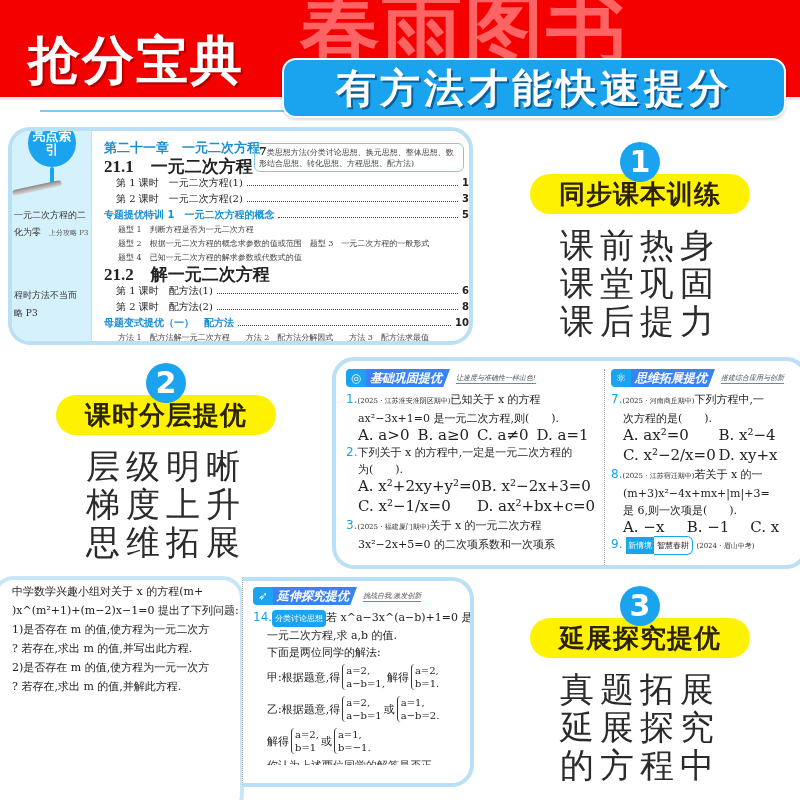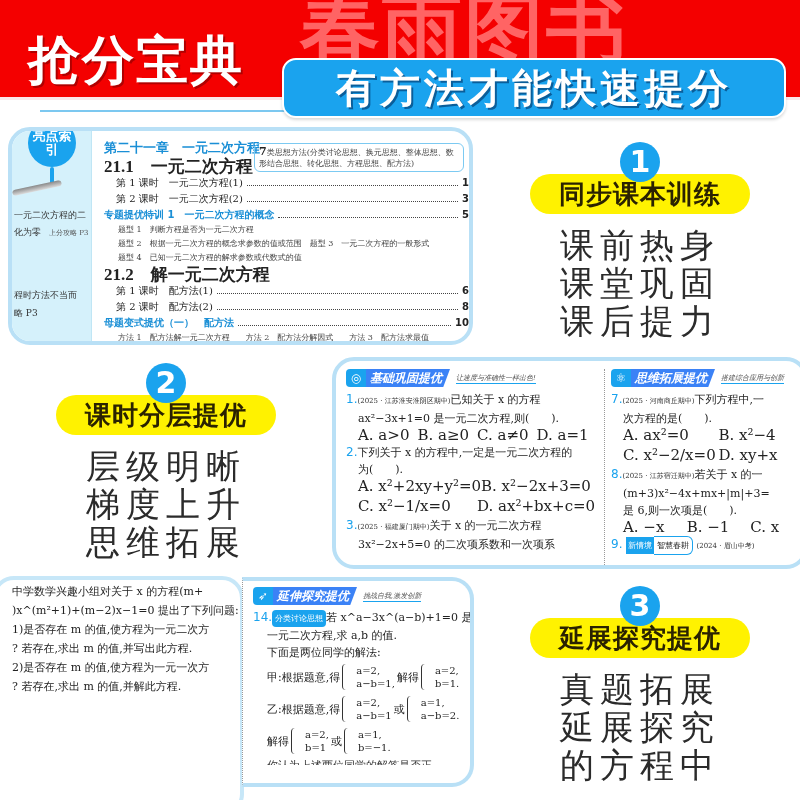--- a/index.html
+++ b/index.html
@@ -65,21 +65,21 @@
   .opts.tall { line-height: 22px; }
   .new-tag { display: inline-block; background: #1aa3ee; color: #fff; font-size: 8px; padding: 0 2px; font-family: "DejaVu Sans", sans-serif; }
   .new-tag2 { display: inline-block; border: 1px solid #1aa3ee; border-left: none; border-radius: 0 6px 6px 0; font-size: 8px; padding: 0 3px; }
 
   
   .lower-left-panel { left: -8px; top: 576px; width: 252px; height: 240px; border-color: #c7e7f8; }
   .ll-text { position: absolute; left: 16px; top: 2px; width: 236px; font-size: 11px; line-height: 19px; font-family: "DejaVu Serif", serif; white-space: nowrap; }
   .lower-mid-panel { left: 242px; top: 577px; width: 232px; height: 210px; border-color: #b9e0f6; border-left: 1px dotted #999; border-radius: 0 22px 22px 0; }
   .lm-body { position: absolute; left: 10px; top: 6px; width: 225px; }
   .tag-chip { display: inline-block; background: #1aa3ee; color: #fff; font-size: 8px; padding: 0 3px; border-radius: 4px; font-family: "DejaVu Sans", sans-serif; }
-  .sys { display: inline-block; vertical-align: middle; border-left: 1px solid #333; border-radius: 4px 0 0 4px; padding-left: 13px; font-size: 10px; line-height: 13px; margin: 0 2px; }
+  .sys { display: inline-block; vertical-align: middle; border-left: 1px solid #333; border-radius: 4px 0 0 4px; padding-left: 3px; font-size: 10px; line-height: 13px; margin: 0 2px; }
   .lm-line { font-size: 11px; line-height: 17px; font-family: "DejaVu Serif", serif; white-space: nowrap; padding-left: 14px; }
   .lm-line.sysline { height: 32px; display: flex; align-items: center; }
   .lm-cut { font-size: 11px; color: #333; padding-left: 14px; height: 8px; overflow: hidden; line-height: 16px; font-family: Liberation Sans, sans-serif; }
 </style>
 </head>
 <body>
 
 <div class="header">
   <div class="brand-watermark">春雨图书</div>
   <div class="title-main">抢分宝典</div>

